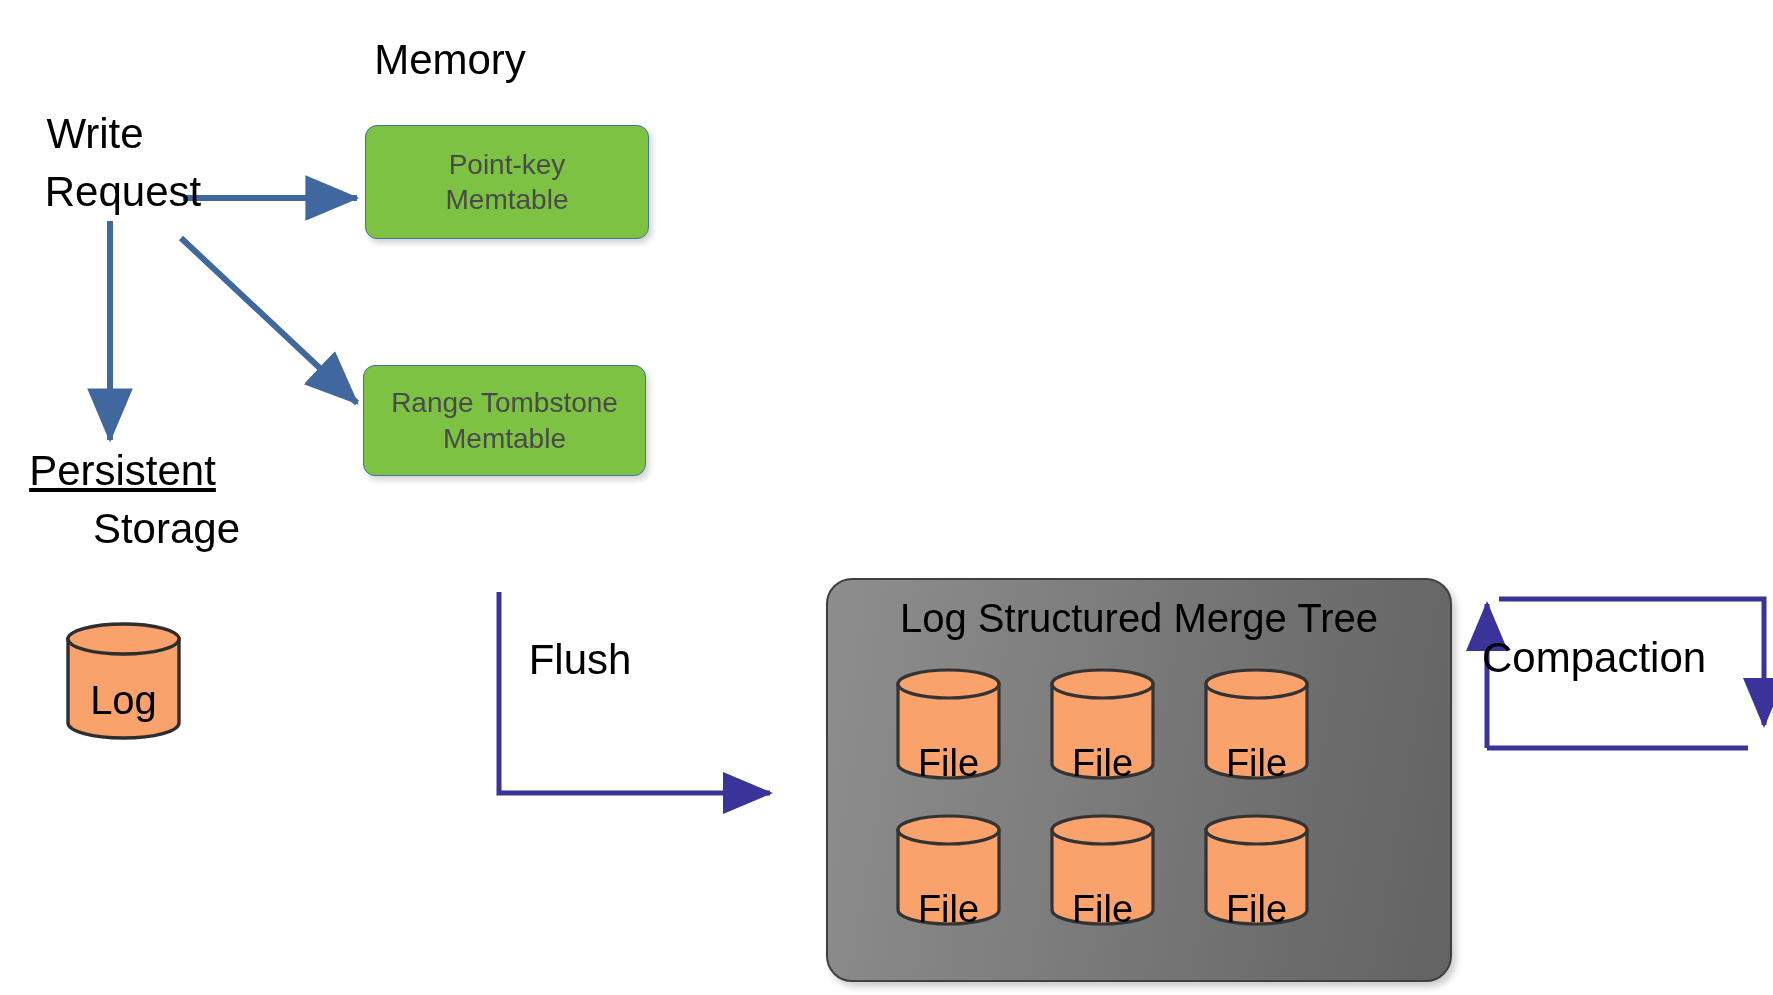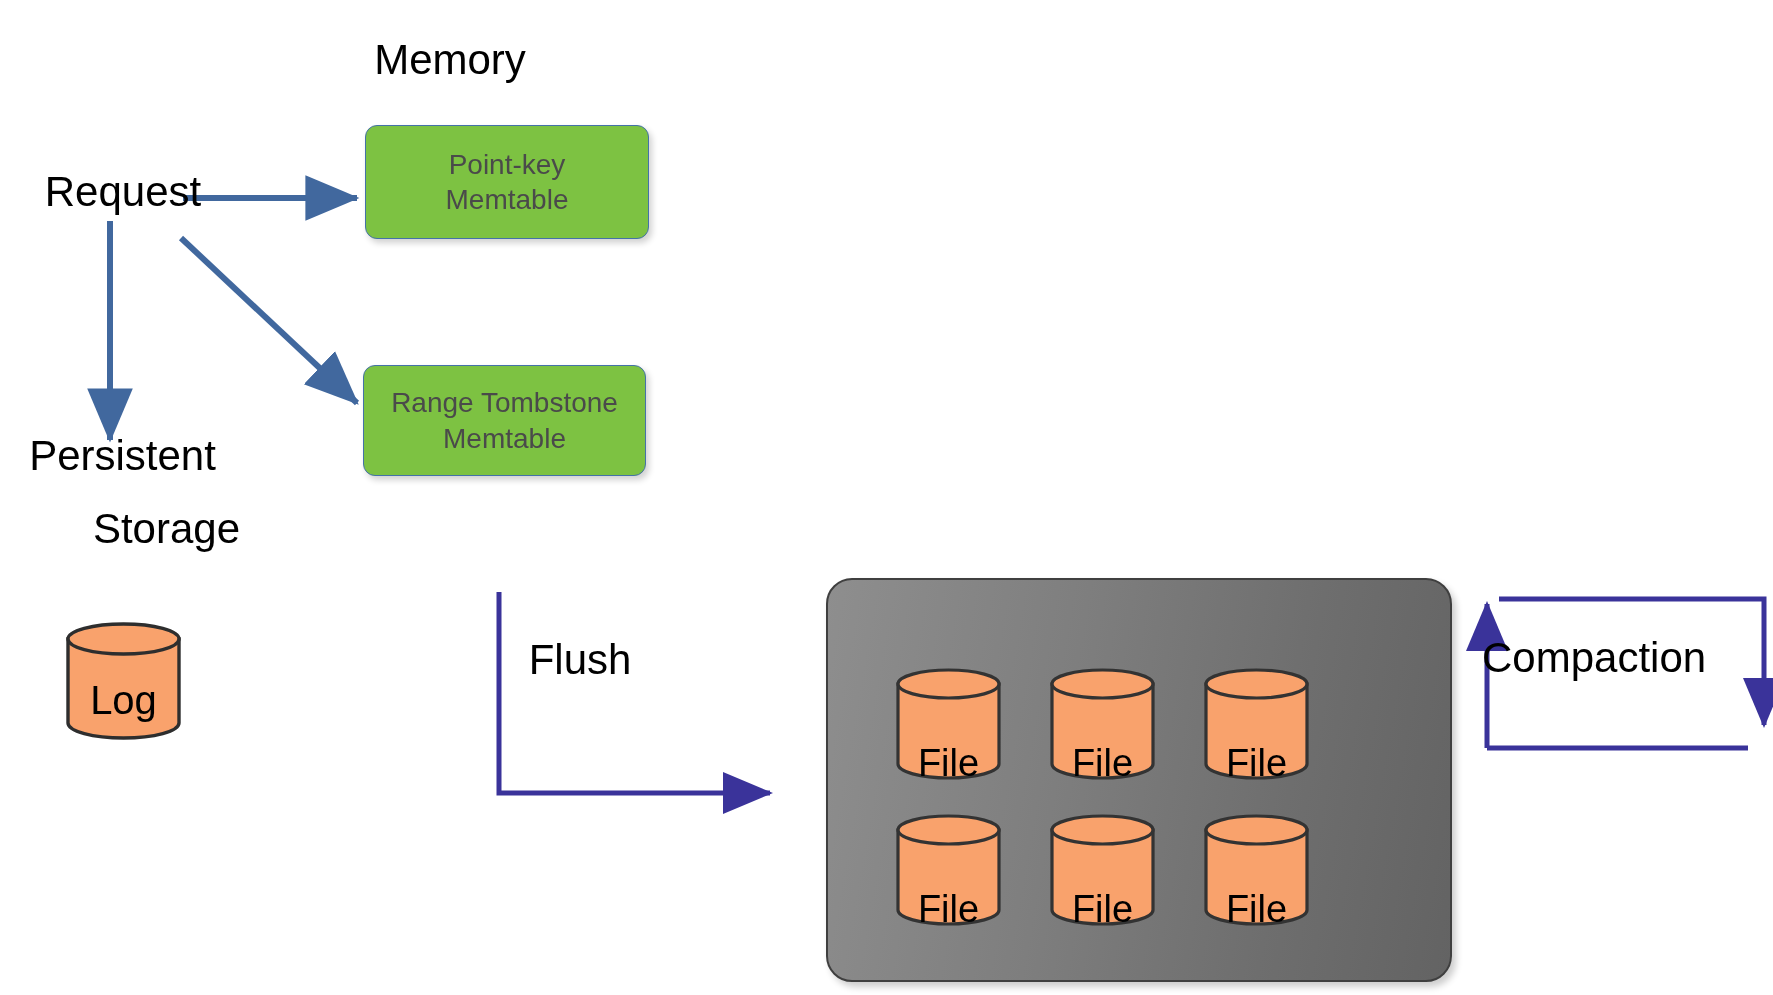--- a/index.html
+++ b/index.html
@@ -51,23 +51,24 @@
   }
   .lbl-request {
     left: 0px;
     top: 168px;
     width: 190px;
     font-size: 42px;
     padding-left: 28px;
   }
   .lbl-persistent {
     left: 0px;
-    top: 432px;
+    top: 447px;
     width: 245px;
     font-size: 42px;
+    text-decoration: underline;
   }
   .lbl-storage {
     left: 0px;
     top: 505px;
     width: 245px;
     font-size: 42px;
     padding-left: 44px;
   }
   .lbl-flush {
     left: 500px;
@@ -183,20 +184,21 @@
 
     <path d="M 1487 748 L 1487 604" fill="none" stroke="#3A339A" stroke-width="5" marker-end="url(#ah-thin)"></path>
 
     <path d="M 1499 599 L 1764 599 L 1764 725" fill="none" stroke="#3A339A" stroke-width="5" marker-end="url(#ah-thin)"></path>
 
     <path d="M 1487 748 L 1748 748" fill="none" stroke="#3A339A" stroke-width="5"></path>
   </svg>
 
   <div class="lbl lbl-memory">Memory</div>
 
+  <div class="lbl lbl-write">Write</div>
   <div class="lbl lbl-request">Request</div>
 
   <div class="lbl lbl-persistent">Persistent</div>
   <div class="lbl lbl-storage">Storage</div>
 
   <div class="lbl lbl-flush">Flush</div>
 
   <div class="lbl lbl-compaction">Compaction</div>
 
   <div class="memtable memtable-point">Point-key
@@ -207,20 +209,21 @@
 
   <div class="cyl cyl-log">
     <svg width="115" height="118" viewBox="0 0 115 118">
       <path d="M2,17 L2,101 A 55.5 15 0 0 0 113 101 L113,17 Z" fill="#F9A26C" stroke="#2E2E2E" stroke-width="3.4"></path>
       <ellipse cx="57.5" cy="17" rx="55.5" ry="15" fill="#F9A26C" stroke="#2E2E2E" stroke-width="3.4"></ellipse>
     </svg>
     <div class="cyl-text">Log</div>
   </div>
 
   <div class="lsm-box">
+    <div class="lsm-title">Log Structured Merge Tree</div>
 
     <div class="cyl cyl-file" style="left:68px; top:88px;">
       <svg width="105" height="112" viewBox="0 0 105 112">
         <path d="M2,16 L2,96 A 50.5 14 0 0 0 103 96 L103,16 Z" fill="#F9A26C" stroke="#333333" stroke-width="3.2"></path>
         <ellipse cx="52.5" cy="16" rx="50.5" ry="14" fill="#F9A26C" stroke="#333333" stroke-width="3.2"></ellipse>
       </svg>
       <div class="cyl-text">File</div>
     </div>
 
     <div class="cyl cyl-file" style="left:222px; top:88px;">

